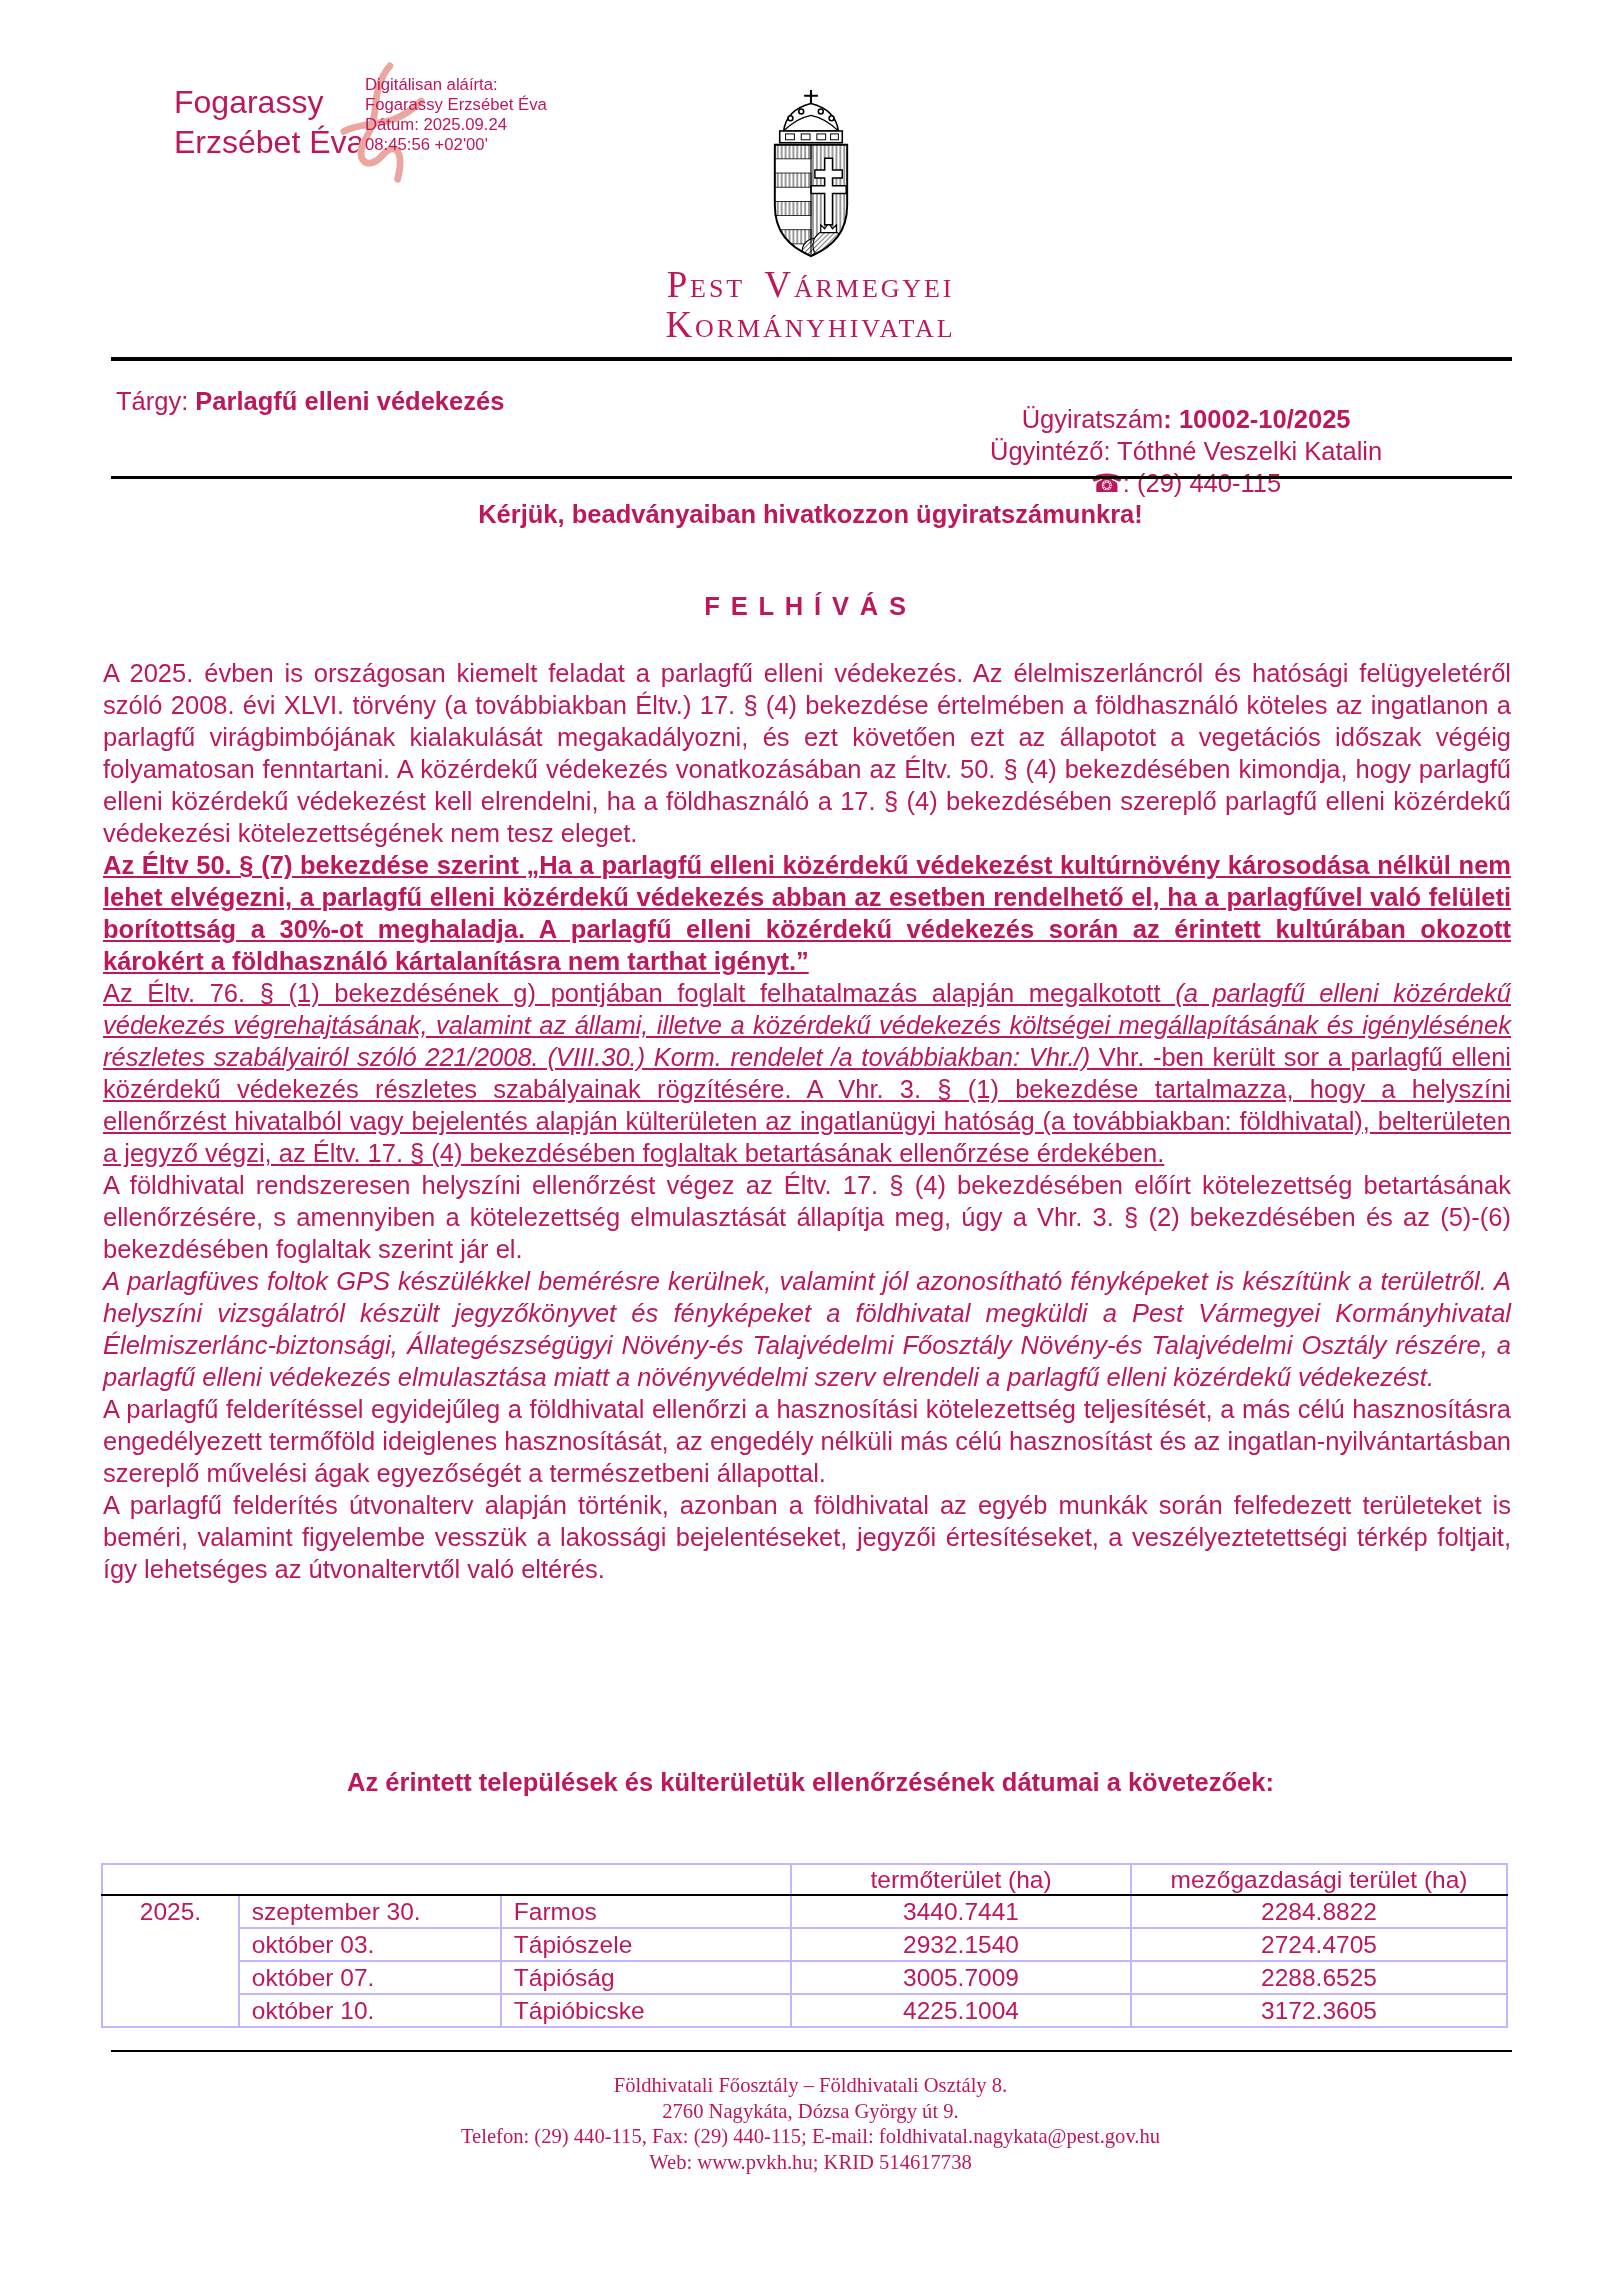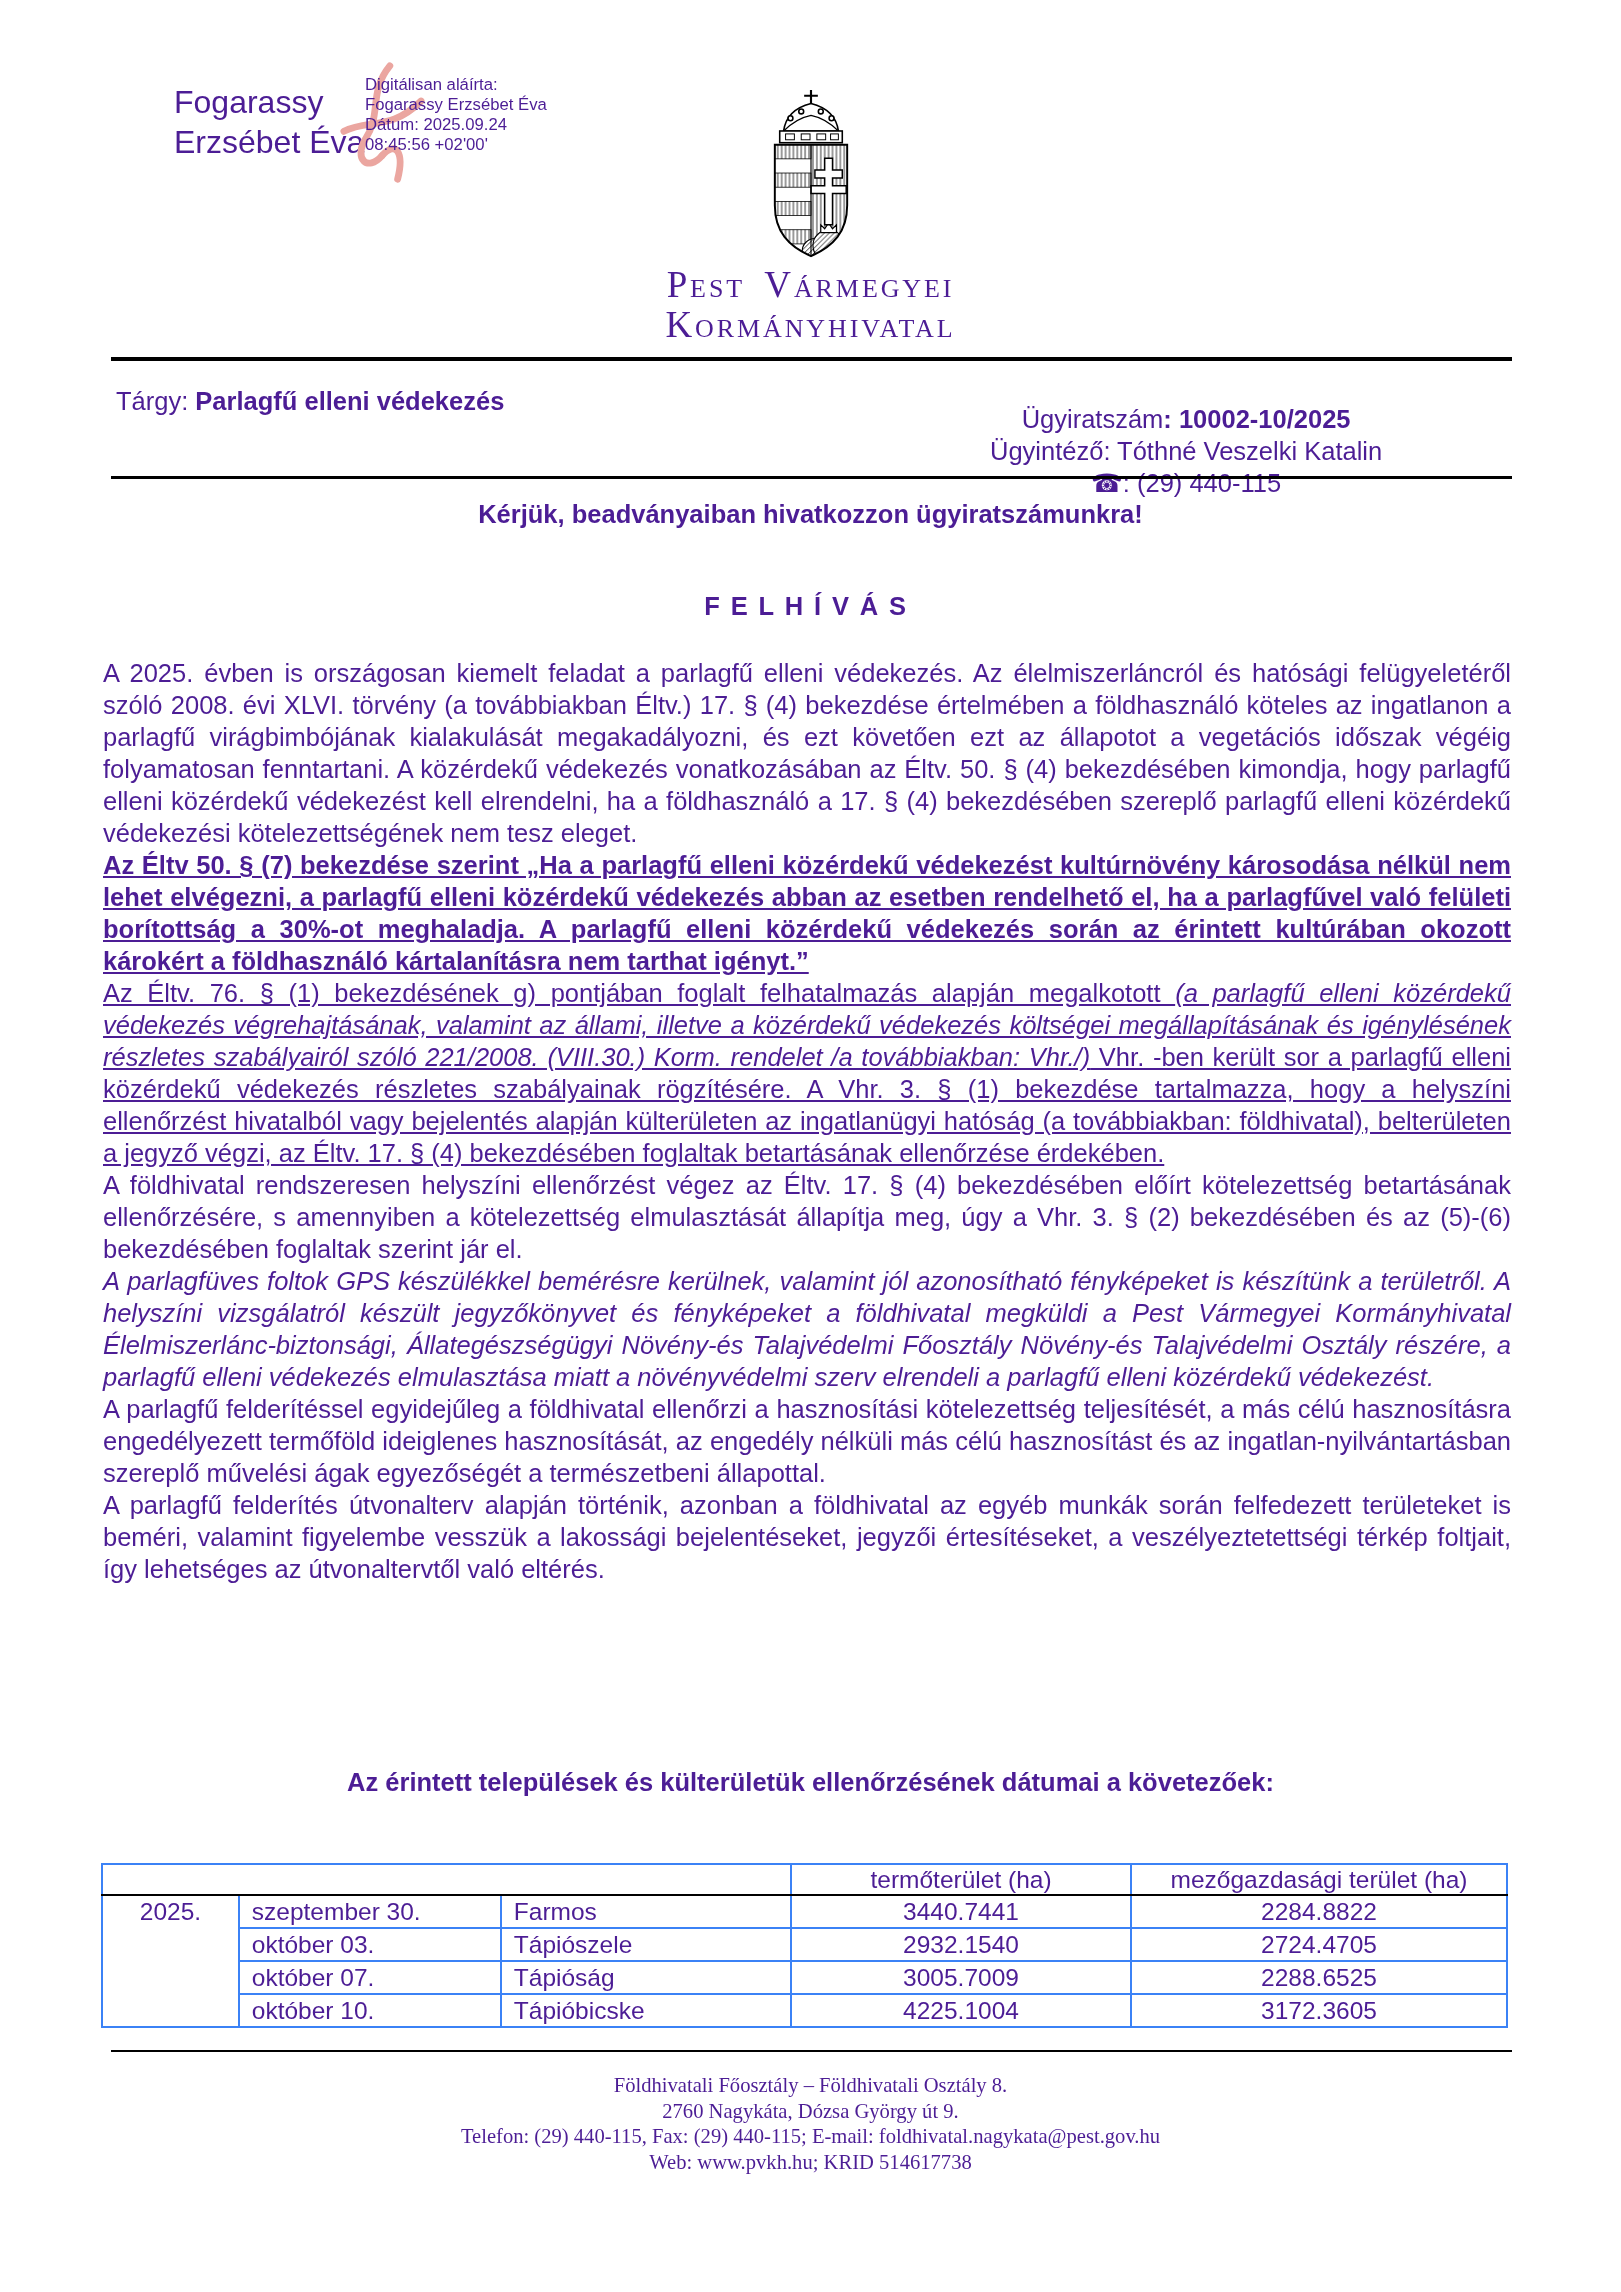--- a/index.html
+++ b/index.html
@@ -1,17 +1,17 @@
 <!DOCTYPE html>
 <html><head>
 <meta charset="utf-8">
 <style>
   html,body{margin:0;padding:0;background:#fff;}
   .page{
-    position:relative;width:1621px;height:2293px;background:#fff;color:#4c1d95;
+    position:relative;width:1621px;height:2293px;background:#fff;color:#be185d;
     font-family:"Liberation Sans",sans-serif;overflow:hidden;
   }
   
   .sig-name{position:absolute;left:174px;top:82px;font-size:32px;line-height:40px;}
   .sig-flourish{position:absolute;left:337px;top:61px;}
   .sig-details{position:absolute;left:365px;top:75px;font-size:16.7px;line-height:20px;}
   
   .crest{position:absolute;left:50%;top:86px;transform:translateX(-50%);}
   .org-name{
     position:absolute;left:0;right:0;top:265px;text-align:center;
@@ -36,21 +36,21 @@
   .mt-m{margin-top:26.5px;}
   .mt-l{margin-top:16.7px;font-style:italic;}
   .bold{font-weight:bold;}
   
   .schedule-title{position:absolute;left:0;right:0;top:1766px;text-align:center;font-weight:bold;font-size:25.5px;line-height:33px;}
   .route-table{
     position:absolute;left:101px;top:1863px;width:1406px;
     border-collapse:collapse;table-layout:fixed;font-size:24.5px;
     border:2.9px solid #000;
   }
-  .route-table td{border:2px solid #3b82f6;height:31px;padding:0 9.8px;overflow:hidden;white-space:nowrap;}
+  .route-table td{border:2px solid #c4b5fd;height:31px;padding:0 9.8px;overflow:hidden;white-space:nowrap;}
   .route-table tr.head td{border-bottom:2.9px solid #000;height:29px;}
   .route-table td.c{text-align:center;padding:0 3.9px;}
   .route-table td.l{text-align:left;padding-left:11.8px;margin-left:16px;}
   .route-table td.yr{vertical-align:top;padding-top:2px;}
   
   .footer{
     position:absolute;left:0;right:0;top:2059px;text-align:center;
     font-family:"Liberation Serif",serif;font-size:20.6px;line-height:25.5px;margin-top:14px;
   }
 </style>

